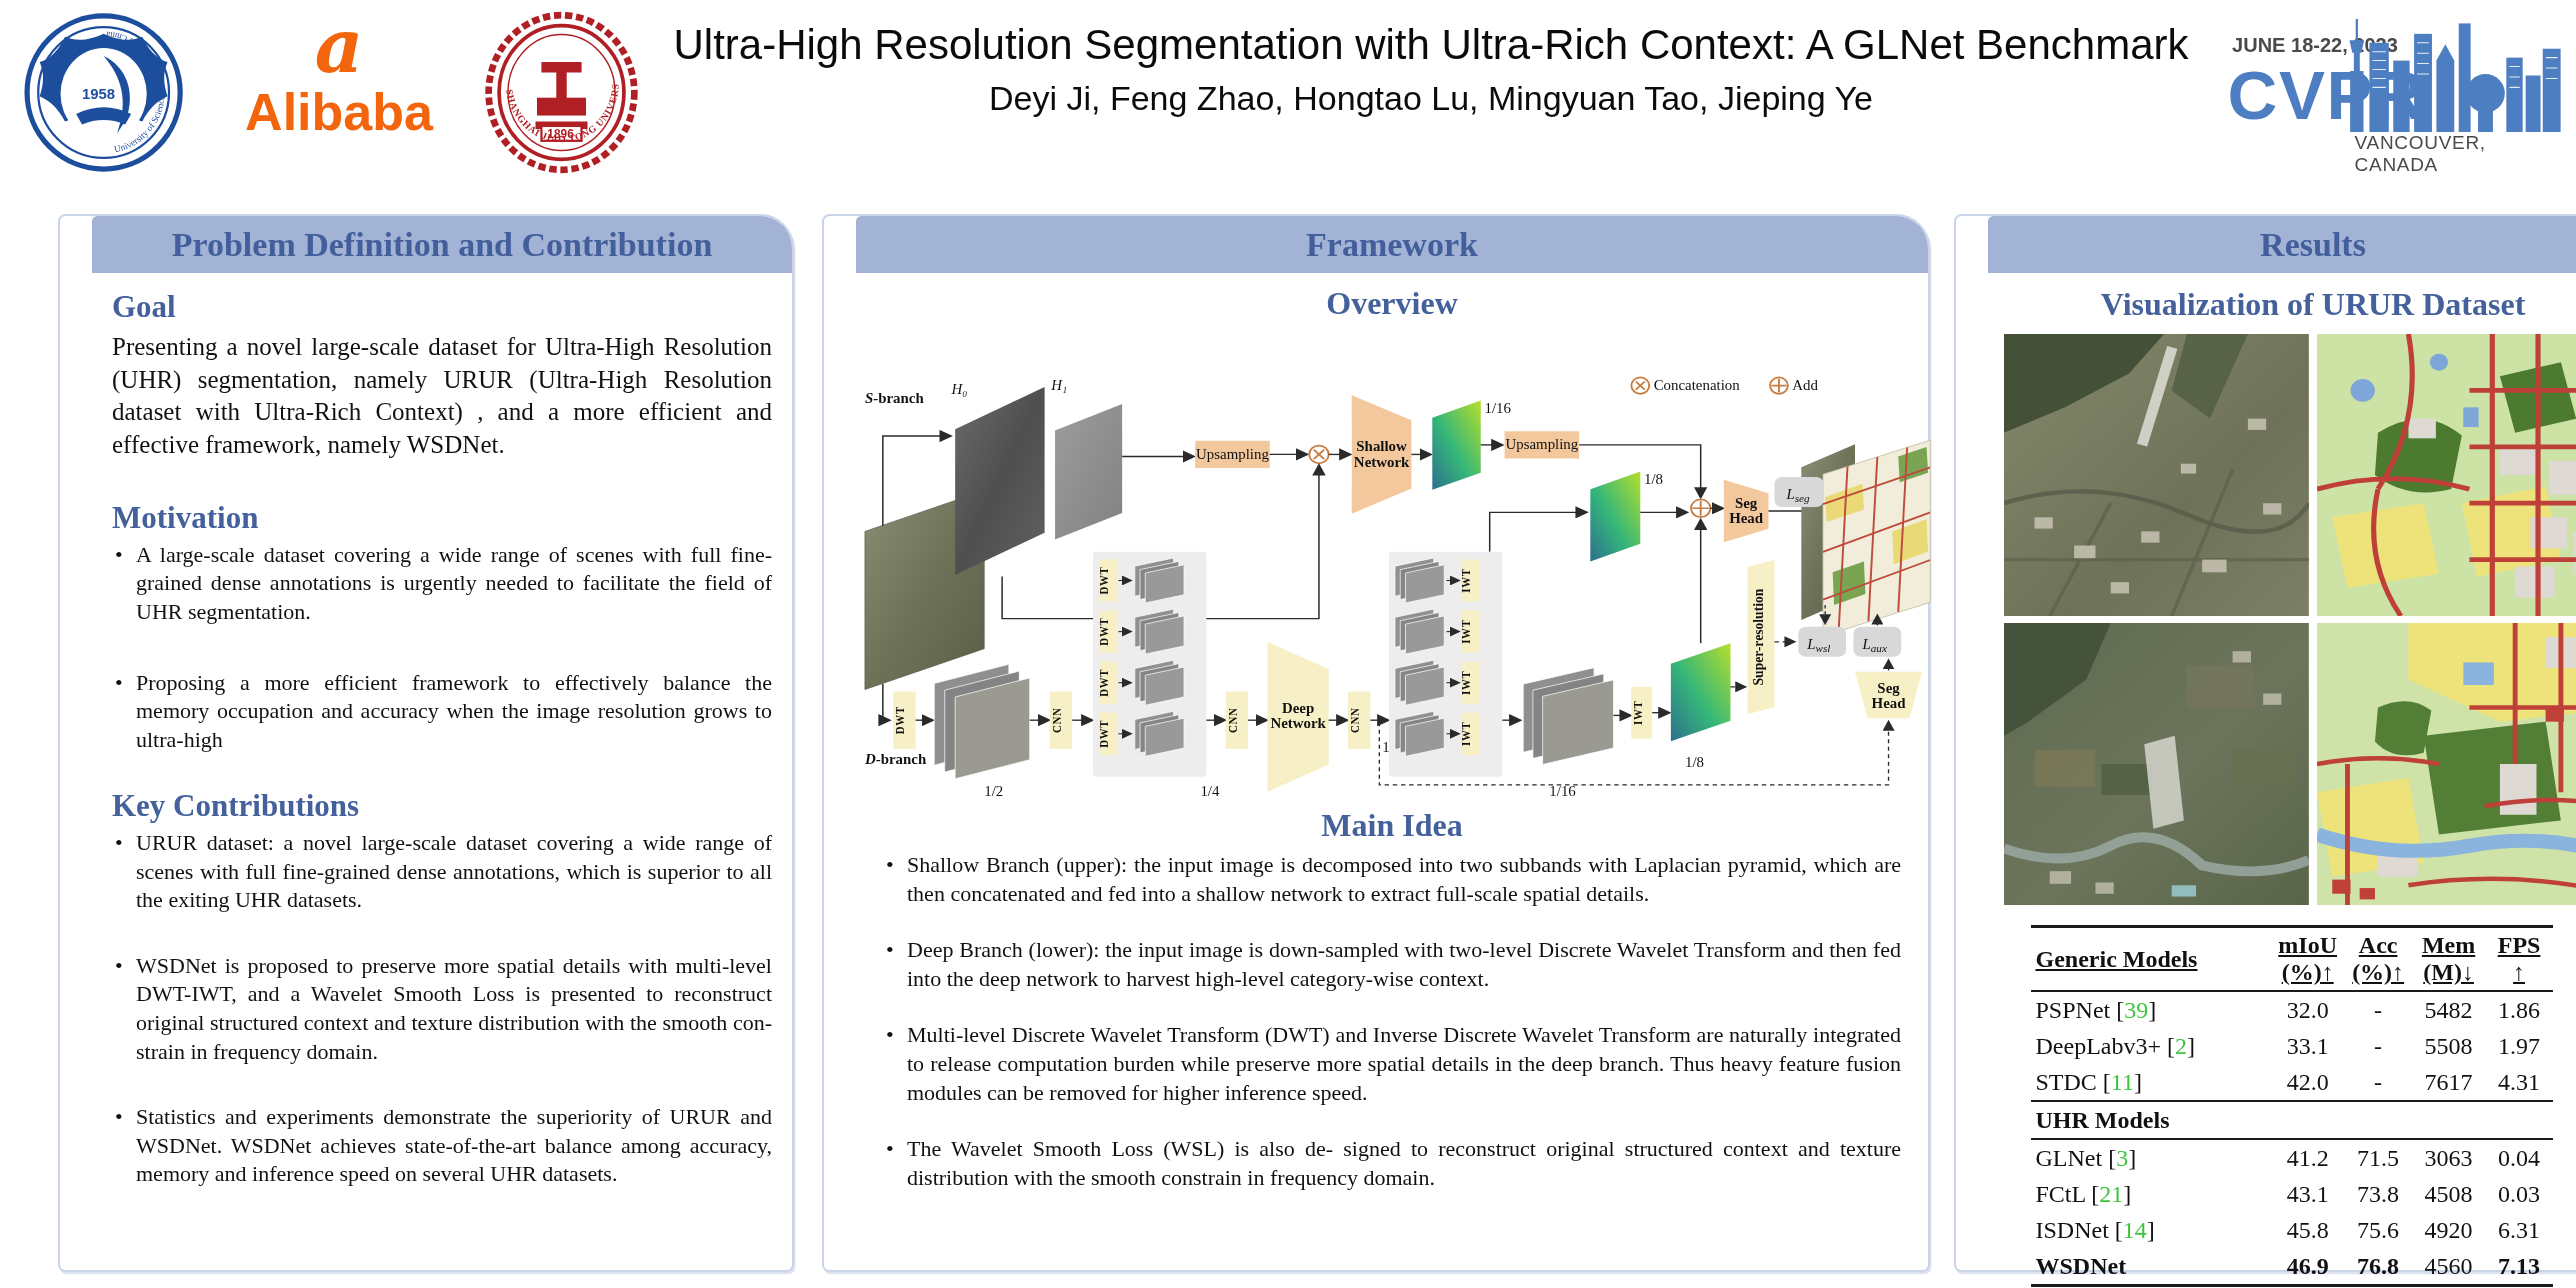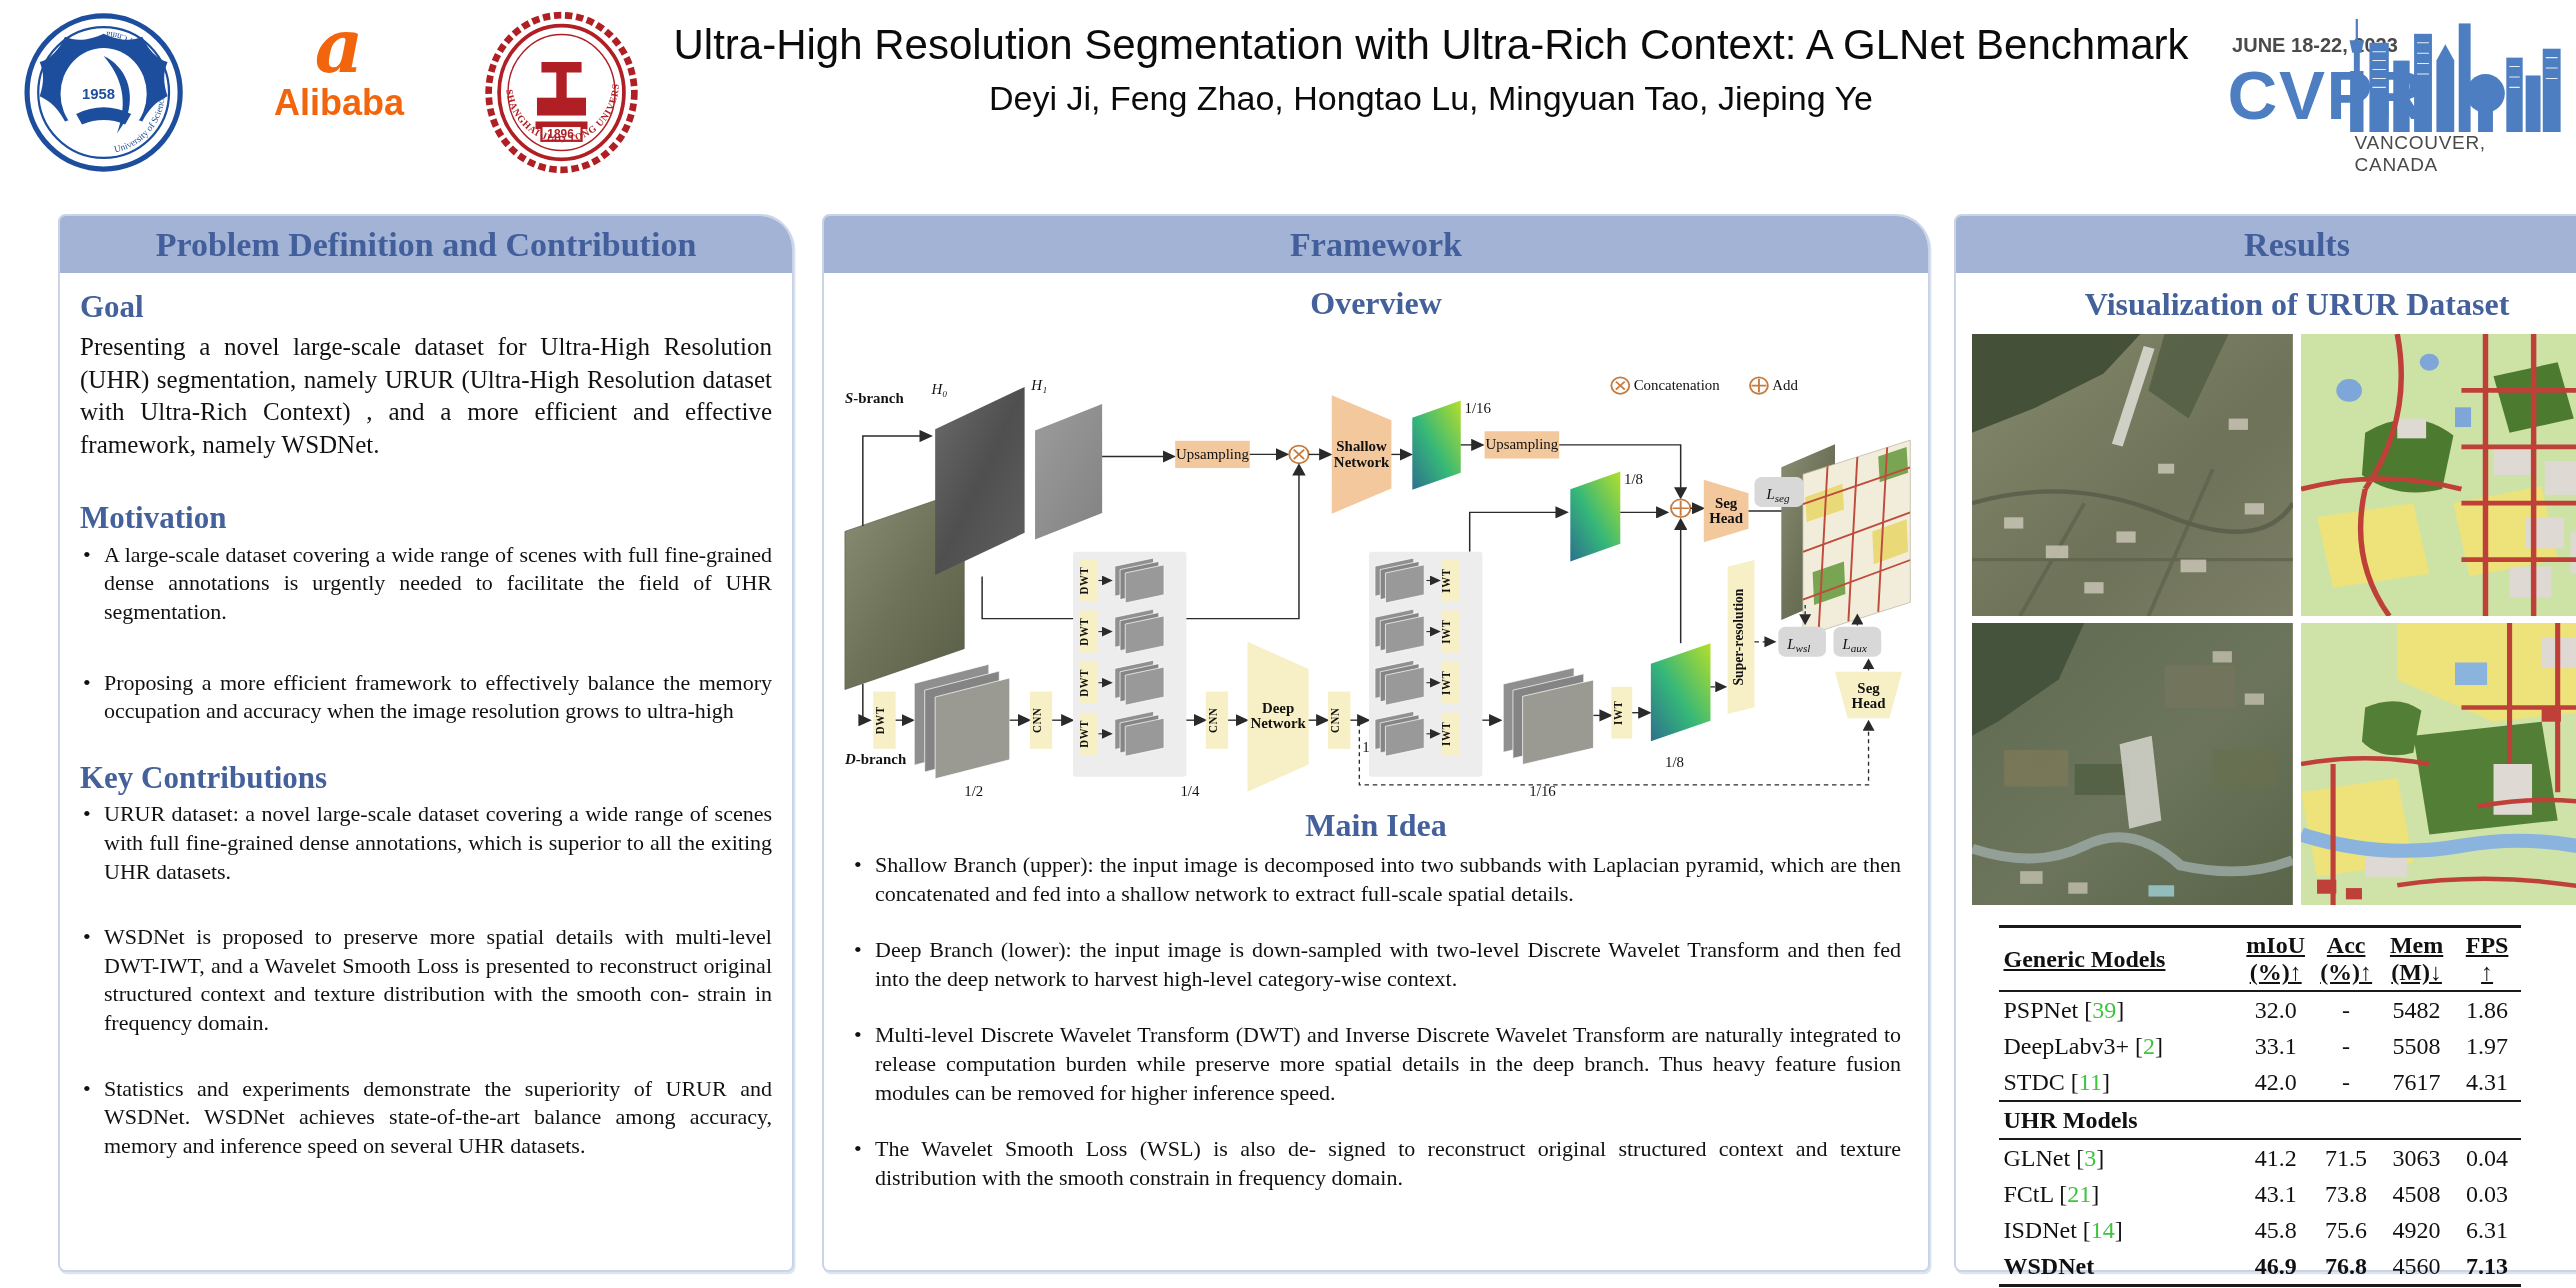--- a/index.html
+++ b/index.html
@@ -18,26 +18,26 @@
                  font-weight:700; font-size:20px; color:#4a4a4a; letter-spacing:0; }
   .cvpr .word  { position:absolute; left:0px; top:43px; font-family:"Liberation Sans",sans-serif;
                  font-weight:700; font-size:69px; color:#4e7ec2; letter-spacing:1.5px; }
   .cvpr .loc   { position:absolute; left:127px; top:119px; font-family:"Liberation Sans",sans-serif;
                  font-weight:400; font-size:19px; color:#4a4a4a; letter-spacing:0.7px; }
   .cvpr svg.skyline { position:absolute; left:119px; top:0; }
   .alibaba { position:absolute; left:216px; top:13.4px; width:246px; text-align:center; }
   .alibaba .aicon { font-family:"DejaVu Serif", serif; font-style:italic; font-weight:700;
                     font-size:75px; color:#f2650c; line-height:.9; }
   .alibaba .aword { font-family:"Liberation Sans", sans-serif; font-weight:700;
-                    font-size:36px; color:#f2650c; letter-spacing:0; margin-top:1.5px; }
+                    font-size:52px; color:#f2650c; letter-spacing:0; margin-top:1.5px; }
 
   
   .panel { position:absolute; top:214px; height:1058px; background:#fff;
            border:2.2px solid #c9d4e6; border-radius:7.5px 34px 7.5px 7.5px;
-           box-shadow:1.5px 2.2px 0 #dde4f0; }
+           box-shadow:1.5px 2.2px 0 #dde4f0;padding-left:32px; }
   .panel-left   { left:58px;   width:736px;  }
   .panel-middle { left:822px; width:1108px; }
   .panel-right  { left:1954px; width:686px;  }
   .panel-hd { height:57px; background:#a2b3d6; border-radius:5.2px 32px 0 0;
               display:flex; align-items:center; justify-content:center;
               font-weight:700; font-size:34px; color:#425f9b; }
   .sec-title { font-weight:700; font-size:31px; color:#44619c; }
   .center-title { text-align:center; font-weight:700; font-size:32px; color:#44619c; }
 
   .panel-left .content { padding:0 20px; }

